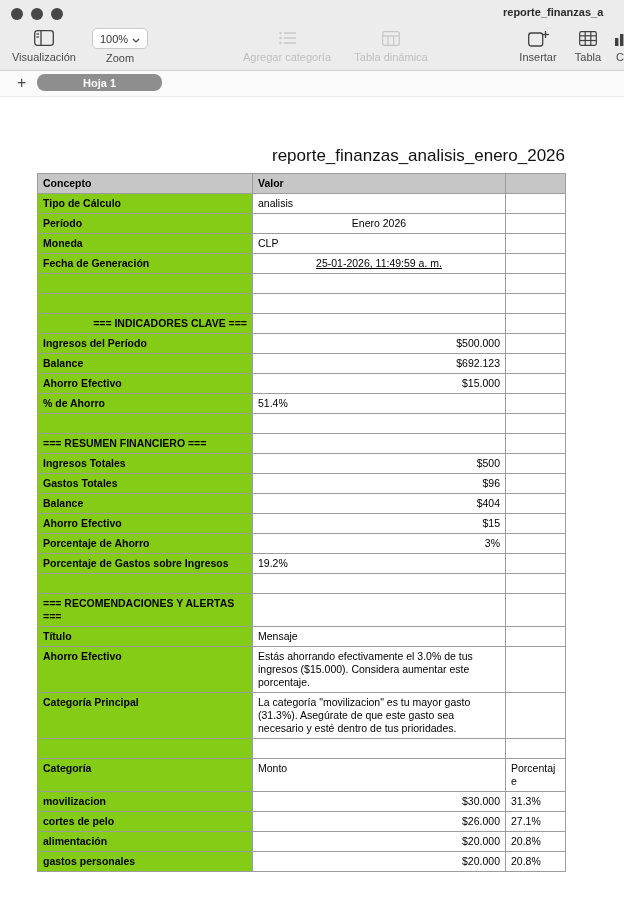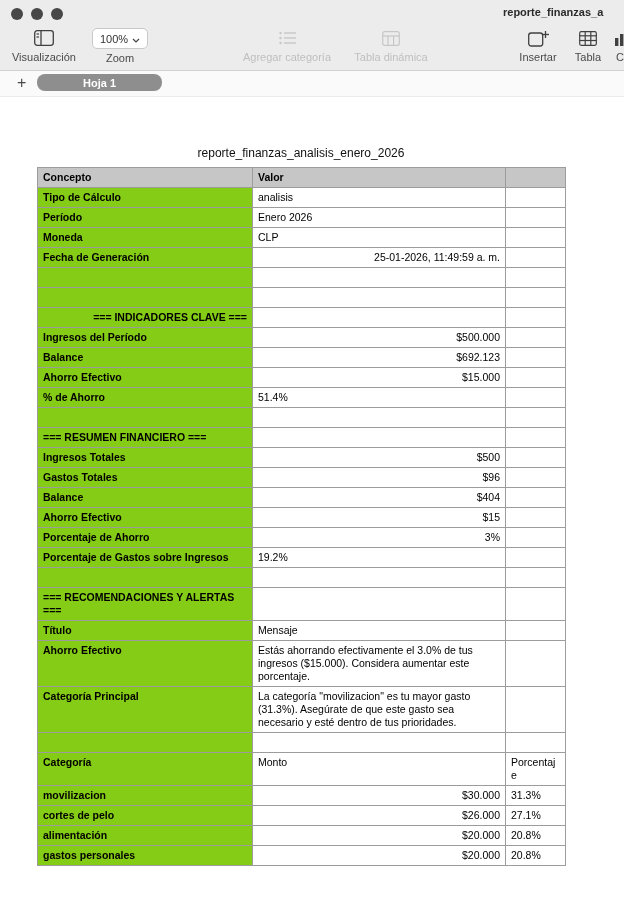--- a/index.html
+++ b/index.html
@@ -21,21 +21,21 @@
   .zoom-control{display:inline-flex;align-items:center;gap:4px;height:15px;padding:2px 7px;background:#fff;border:1px solid #c9c9c9;border-radius:5px;font-size:11px;color:#333;}
 
   
   .tabbar{position:relative;height:25px;background:#fafafa;border-bottom:1px solid #ececec;}
   .add-sheet{position:absolute;left:15px;top:1px;background:none;border:none;font-size:16px;color:#4a4a4a;line-height:22px;padding:0 2px;font-family:inherit;}
   .sheet-tab{position:absolute;left:37px;top:3px;width:125px;height:17px;background:#8e8e8e;border-radius:8px;display:flex;align-items:center;justify-content:center;}
   .sheet-tab span{color:#fff;font-size:11px;font-weight:600;}
 
   
   .content{background:#fff;height:811px;}
-  .doc-title{margin:0;padding-top:49px;margin-left:37px;width:528px;text-align:center;font-size:12px;font-weight:400;color:#111;}
+  .doc-title{margin:0;padding-top:49px;margin-left:37px;width:528px;text-align:right;font-size:17px;font-weight:400;color:#111;}
 
   table.report{border-collapse:collapse;table-layout:fixed;width:528px;margin-left:37px;margin-top:7px;font-size:10.5px;color:#000;}
   table.report th,table.report td{border:1px solid #9c9c9c;padding:3px 5px 3px 5px;vertical-align:top;line-height:13px;overflow:hidden;word-wrap:break-word;}
   table.report thead th{background:#c6c6c6;font-weight:bold;text-align:left;}
   table.report td.c-label{background:#84cc16;font-weight:bold;}
   table.report tbody tr{height:20px;}
 </style>
 </head>
 <body>
 
@@ -163,31 +163,31 @@
         </tr>
       </thead>
       <tbody>
           <tr>
             <td class="c-label" style="text-align: left;">Tipo de Cálculo</td>
             <td class="c-val" style="text-align: left;">analisis</td>
             <td class="c-val" style="text-align: left;"></td>
           </tr>
           <tr>
             <td class="c-label" style="text-align: left;">Período</td>
-            <td class="c-val" style="text-align: left;">Enero 2026</td>
+            <td class="c-val" style="text-align: center;">Enero 2026</td>
             <td class="c-val" style="text-align: left;"></td>
           </tr>
           <tr>
             <td class="c-label" style="text-align: left;">Moneda</td>
             <td class="c-val" style="text-align: left;">CLP</td>
             <td class="c-val" style="text-align: left;"></td>
           </tr>
           <tr>
             <td class="c-label" style="text-align: left;">Fecha de Generación</td>
-            <td class="c-val" style="text-align: right;">25-01-2026, 11:49:59 a. m.</td>
+            <td class="c-val" style="text-align: center; text-decoration: underline;">25-01-2026, 11:49:59 a. m.</td>
             <td class="c-val" style="text-align: left;"></td>
           </tr>
           <tr>
             <td class="c-label" style="text-align: left;"></td>
             <td class="c-val" style="text-align: left;"></td>
             <td class="c-val" style="text-align: left;"></td>
           </tr>
           <tr>
             <td class="c-label" style="text-align: left;"></td>
             <td class="c-val" style="text-align: left;"></td>

